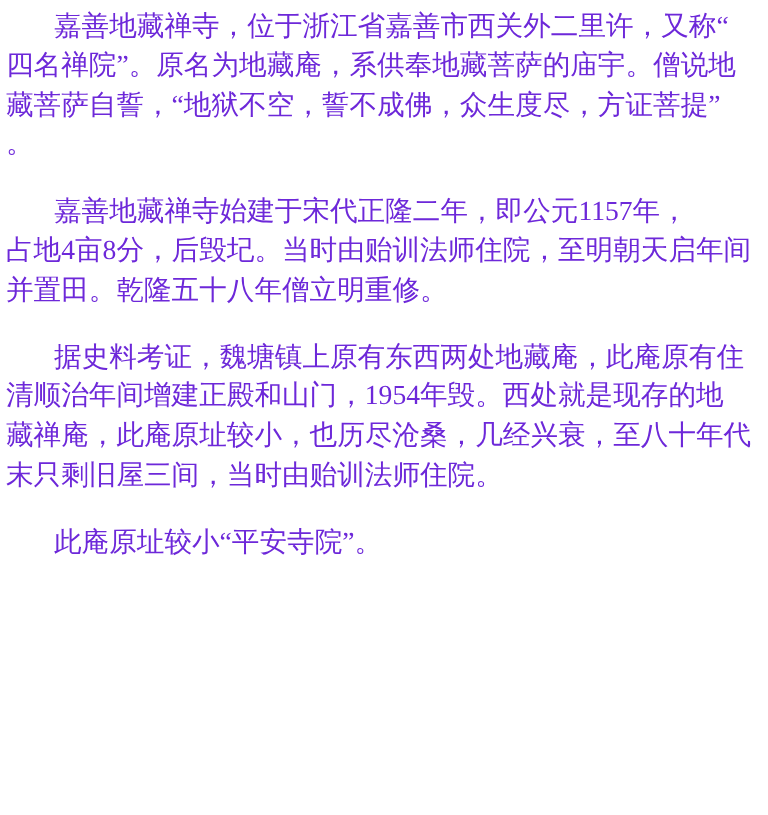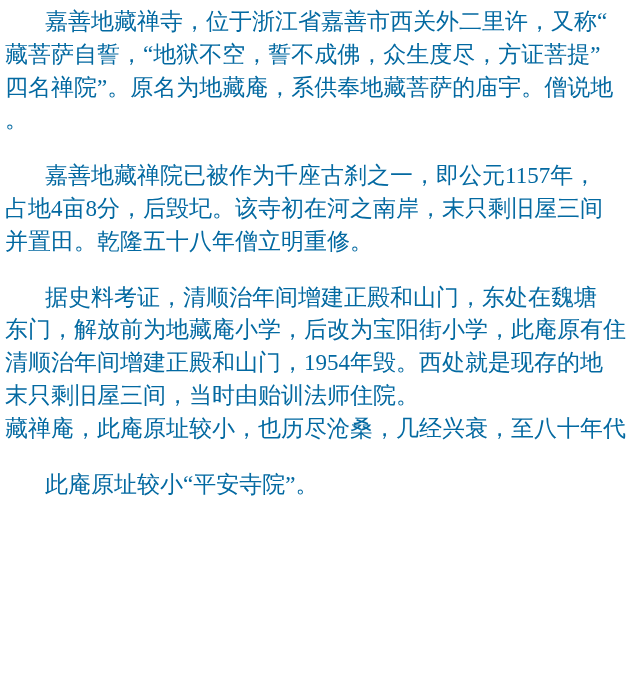--- a/index.html
+++ b/index.html
@@ -10,21 +10,21 @@
     body {
       width: 640px;
       height: 679px;
       overflow: hidden;
       font-family: "Liberation Serif", serif;
     }
     .doc {
       box-sizing: border-box;
       width: 576px;
       padding: 6px 6px 0 5px;
-      color: #0369a1;
+      color: #6d28d9;
       font-size: 23px;
       font-weight: 400;
       letter-spacing: 0px;
     }
     .para {
       margin: 0 0 23px 0;
       padding: 0;
     }
     .line {
       display: block;
@@ -35,36 +35,35 @@
       text-indent: 40px;
     }
   </style>
 </head>
 <body>
 
 <div class="doc">
 
   <p class="para">
     <span class="line">嘉善地藏禅寺，位于浙江省嘉善市西关外二里许，又称“</span>
+    <span class="line">四名禅院”。原名为地藏庵，系供奉地藏菩萨的庙宇。僧说地</span>
     <span class="line">藏菩萨自誓，“地狱不空，誓不成佛，众生度尽，方证菩提”</span>
-    <span class="line">四名禅院”。原名为地藏庵，系供奉地藏菩萨的庙宇。僧说地</span>
     <span class="line">。</span>
   </p>
 
   <p class="para">
-    <span class="line">嘉善地藏禅院已被作为千座古刹之一，即公元1157年，</span>
-    <span class="line">占地4亩8分，后毁圮。该寺初在河之南岸，末只剩旧屋三间</span>
+    <span class="line">嘉善地藏禅寺始建于宋代正隆二年，即公元1157年，</span>
+    <span class="line">占地4亩8分，后毁圮。当时由贻训法师住院，至明朝天启年间</span>
     <span class="line">并置田。乾隆五十八年僧立明重修。</span>
   </p>
 
   <p class="para">
-    <span class="line">据史料考证，清顺治年间增建正殿和山门，东处在魏塘</span>
-    <span class="line">东门，解放前为地藏庵小学，后改为宝阳街小学，此庵原有住</span>
+    <span class="line">据史料考证，魏塘镇上原有东西两处地藏庵，此庵原有住</span>
     <span class="line">清顺治年间增建正殿和山门，1954年毁。西处就是现存的地</span>
+    <span class="line">藏禅庵，此庵原址较小，也历尽沧桑，几经兴衰，至八十年代</span>
     <span class="line">末只剩旧屋三间，当时由贻训法师住院。</span>
-    <span class="line">藏禅庵，此庵原址较小，也历尽沧桑，几经兴衰，至八十年代</span>
   </p>
 
   <p class="para">
     <span class="line">此庵原址较小“平安寺院”。</span>
   </p>
 
 </div>
 
 </body></html>

